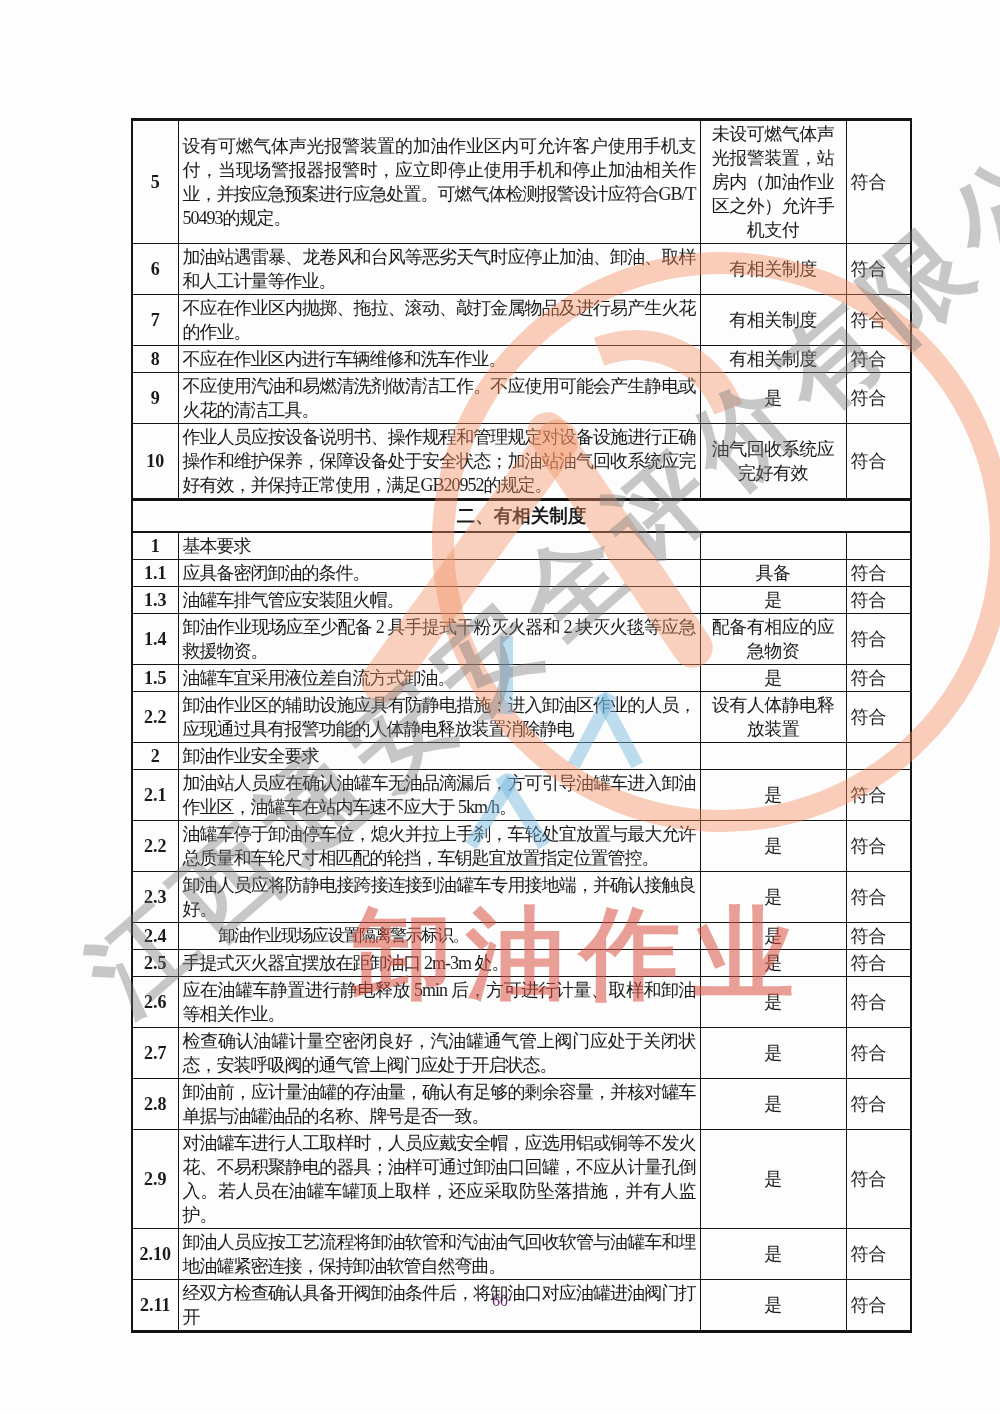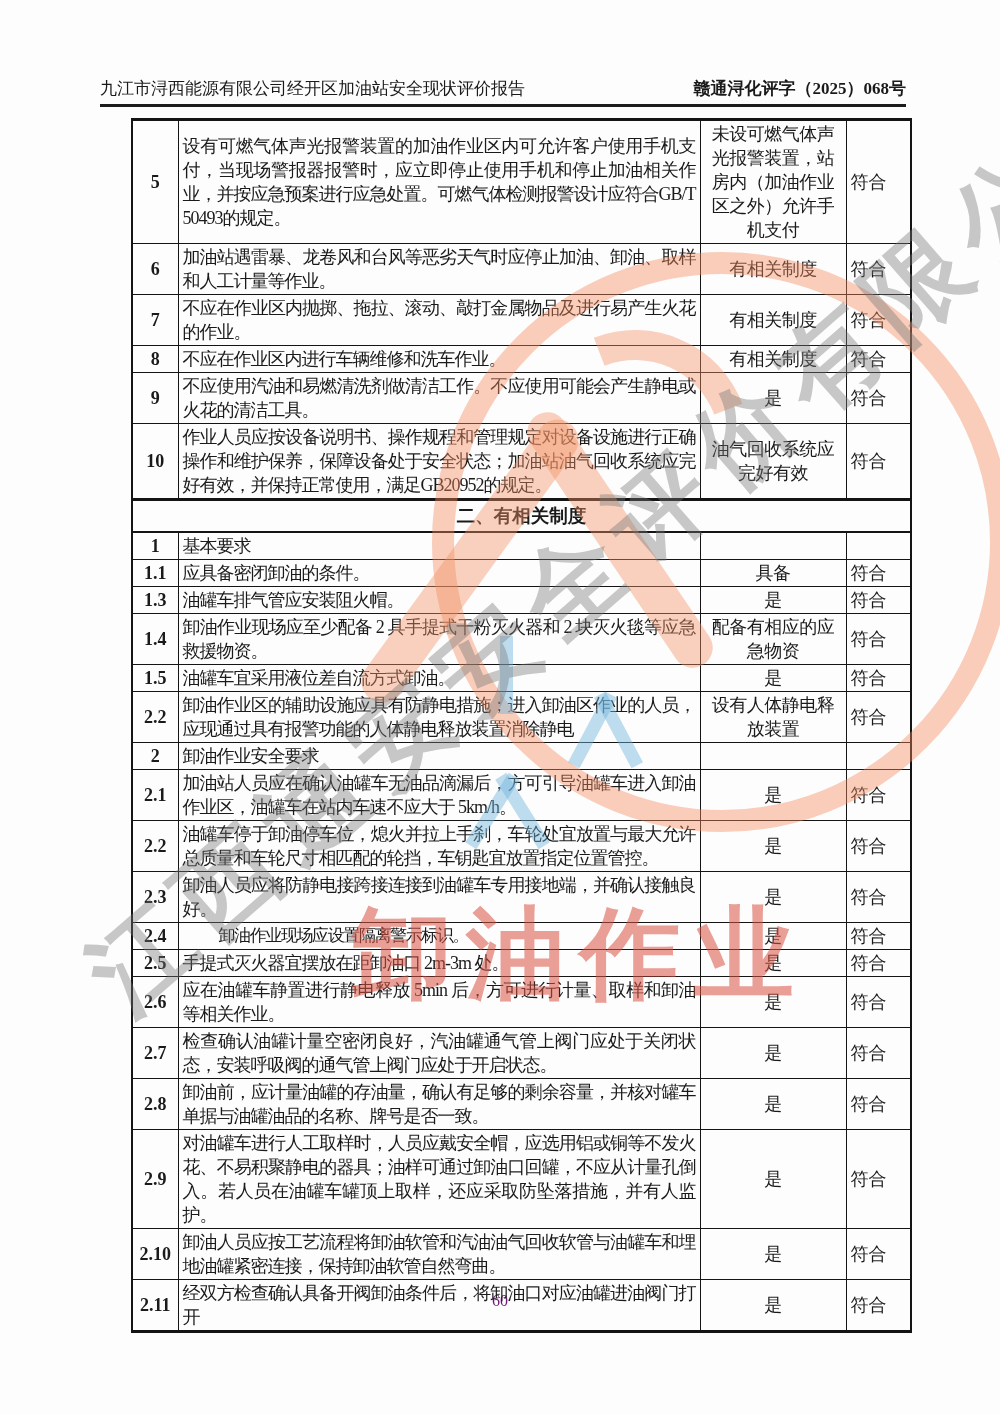--- a/index.html
+++ b/index.html
@@ -80,24 +80,20 @@
     position:absolute;left:352px;top:888px;
     font-size:100px;font-weight:bold;letter-spacing:14px;white-space:nowrap;
     color:rgba(216,80,65,0.55);
   }
 </style>
 </head>
 <body>
 
 <div class="page">
 
-  <div class="doc-header">
-    <span class="hdr-left">九江市浔西能源有限公司经开区加油站安全现状评价报告</span>
-    <span class="hdr-right">赣通浔化评字（2025）068号</span>
-  </div>
 
   <table class="eval">
     <colgroup>
       <col class="c-no">
         <col class="c-content">
         <col class="c-status">
         <col class="c-result">
     </colgroup>
     <tbody id="eval-body">
         <tr>

